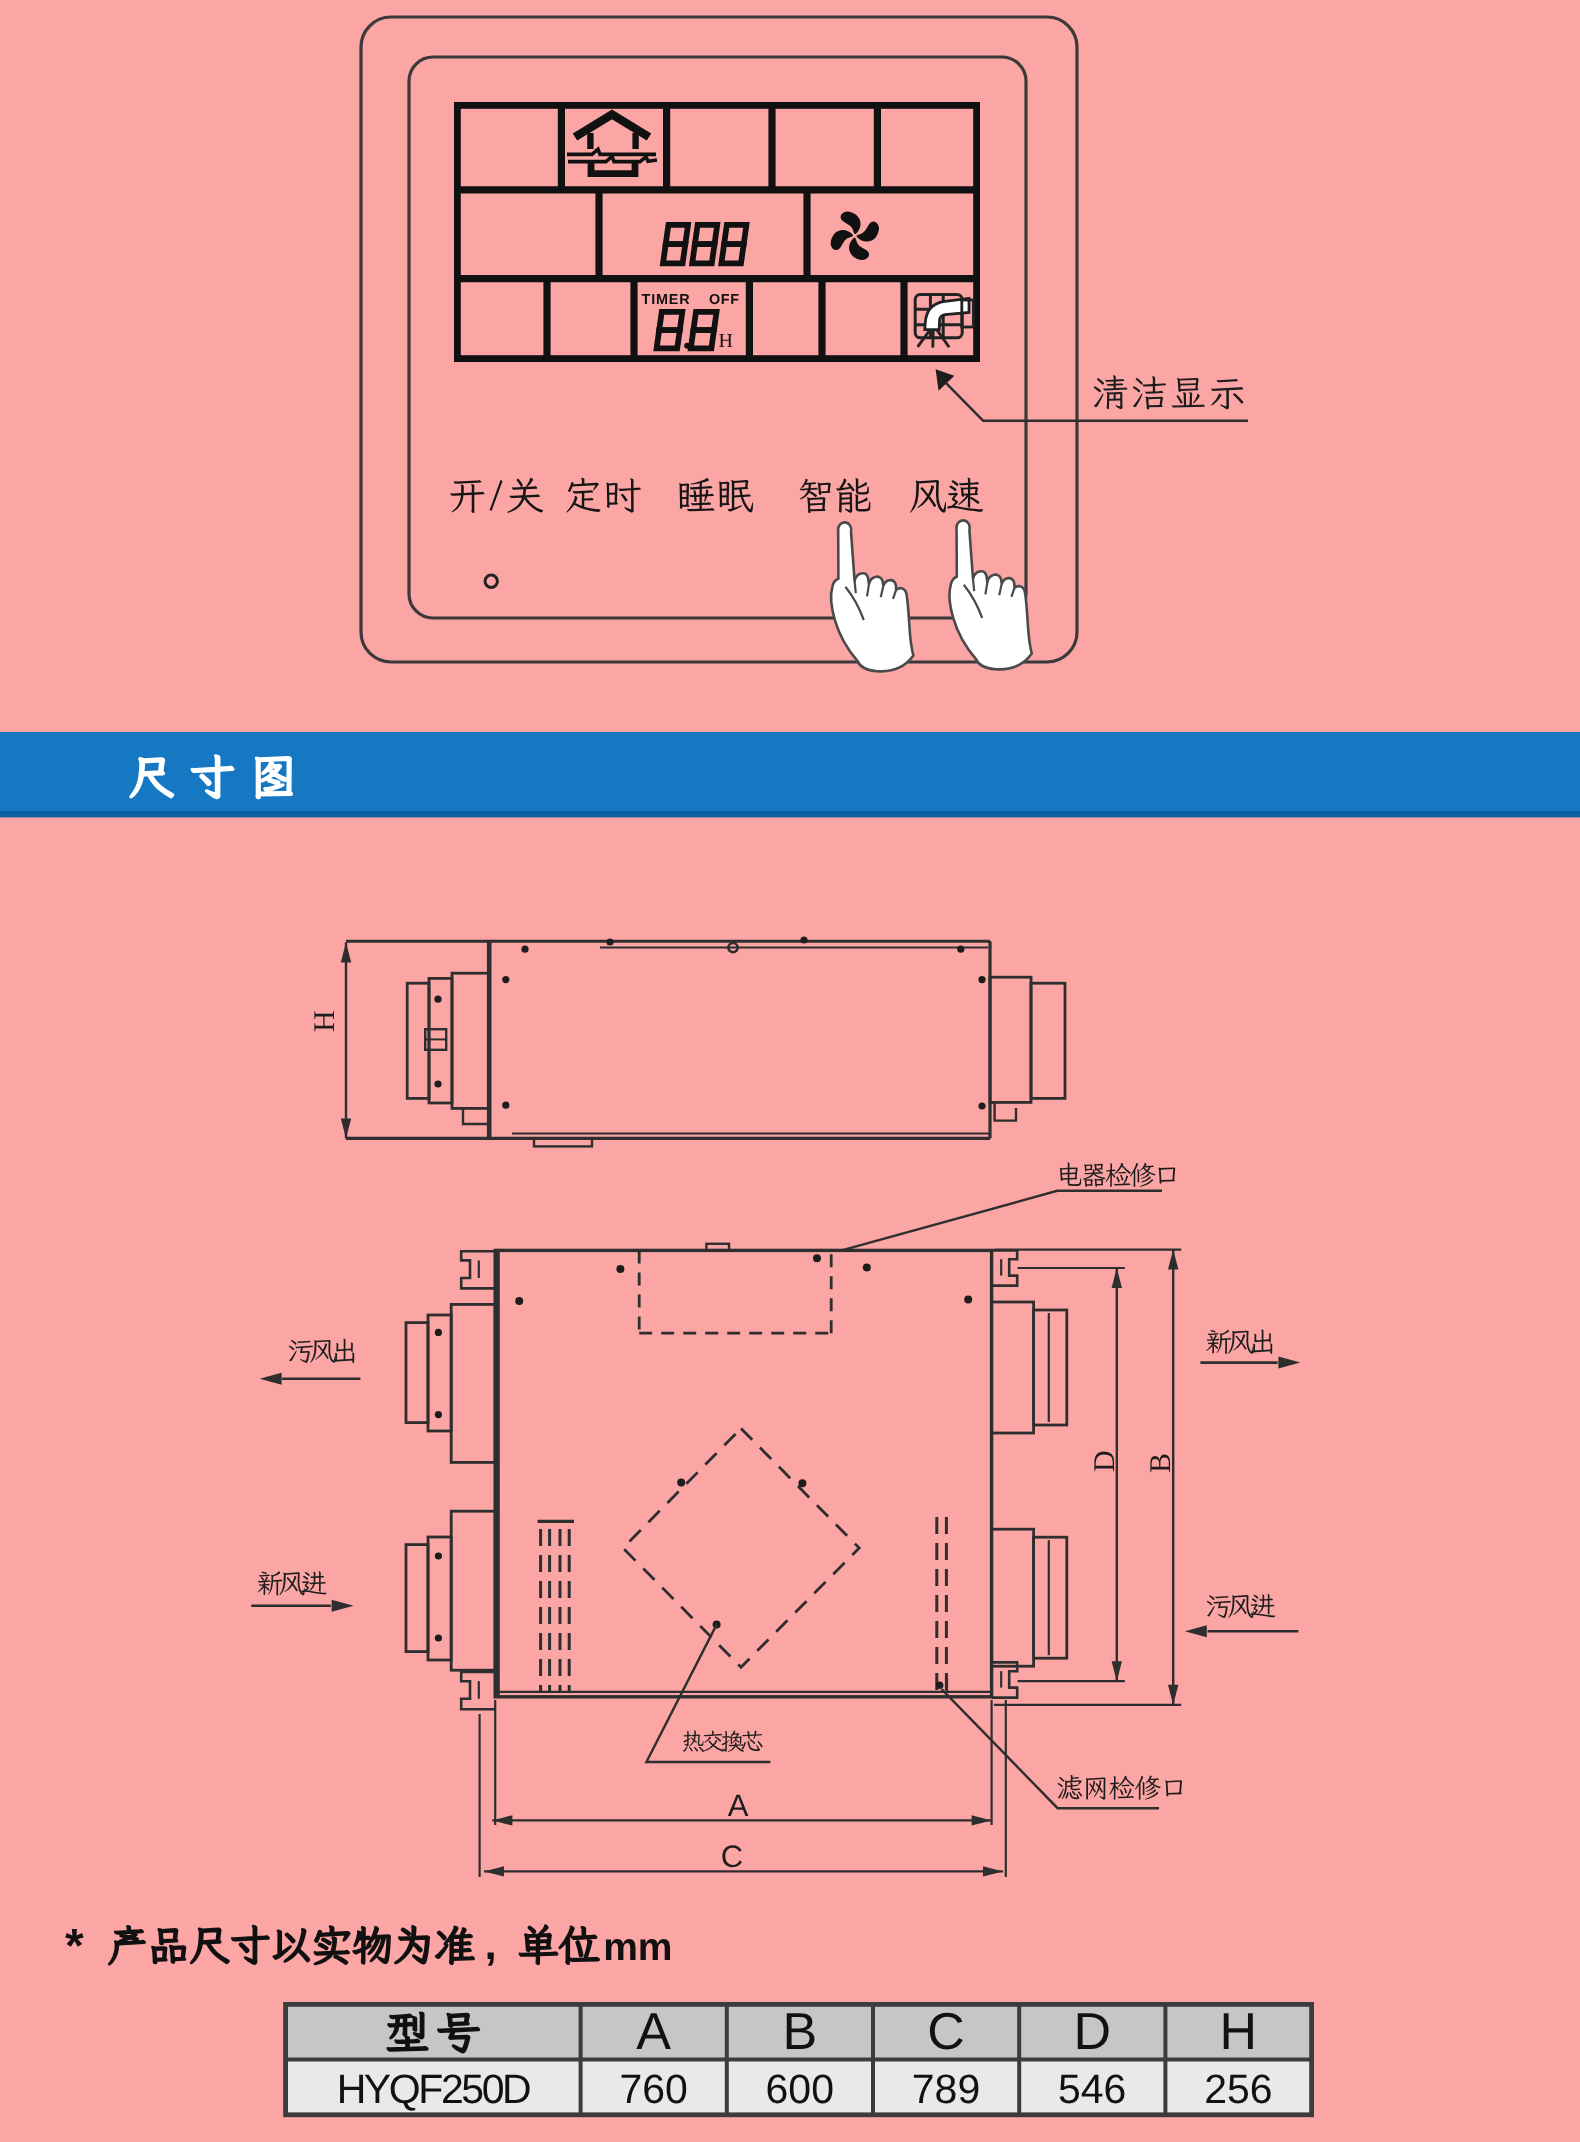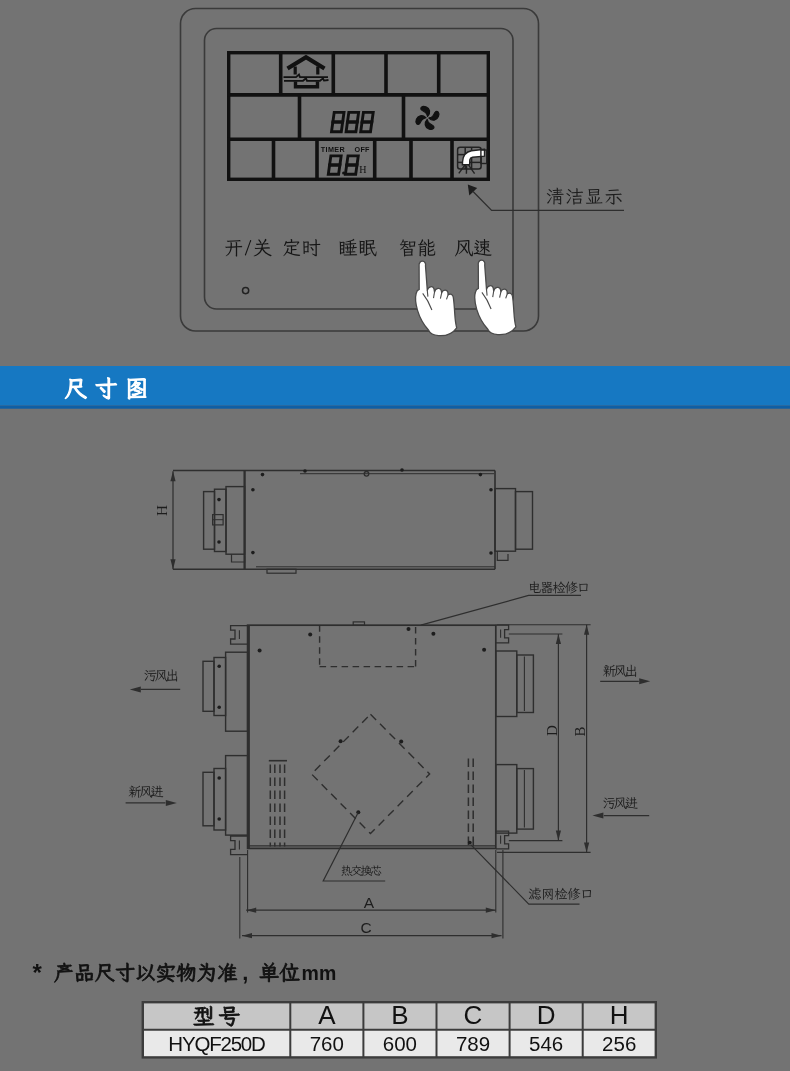--- a/index.html
+++ b/index.html
@@ -1,15 +1,15 @@
 <!DOCTYPE html>
 <html><head><meta charset="utf-8">
 <style>
 html,body{margin:0;padding:0;background:#fff;}
-#page{position:relative;width:790px;height:1071px;background:#737373;overflow:hidden;}
+#page{position:relative;width:790px;height:1071px;background:#fca5a5;overflow:hidden;}
 </style></head>
 <body>
 <div id="page">
 <svg width="790" height="1071" viewBox="0 0 790 1071">
 <defs>
         <path id="g002f" d="M64 29Q60 42 47 42Q34 42 21 30Q8 19 8 8Q8 -3 11 -9Q29 -42 39 -70L253 -660Q268 -702 277 -738Q280 -751 290 -751Q299 -751 310 -744Q335 -725 335 -709Q335 -706 328 -691Q320 -676 306 -640L90 -47Q73 0 64 29Z"></path>
         <path id="g4e3a" d="M808 -568 528 -553Q545 -652 548 -772Q548 -788 504 -803Q487 -808 476 -808Q464 -808 464 -798Q464 -792 468 -782Q472 -773 472 -745Q472 -645 455 -549L216 -539H207Q187 -539 175 -542Q163 -545 158 -545Q150 -545 150 -537Q150 -529 164 -505Q179 -481 197 -477H206L237 -478L441 -489Q411 -366 353 -254Q259 -77 75 50Q58 62 58 72Q58 81 67 81Q76 81 105 68Q134 55 177 26Q280 -42 366 -155Q476 -300 517 -493L794 -507Q784 -229 723 -15Q722 -7 712 -7Q703 -7 634 -42Q566 -76 536 -94Q505 -112 494 -112Q483 -112 483 -100Q483 -87 532 -44Q581 -1 624 28Q666 58 687 71Q708 84 728 84Q749 84 767 67Q785 50 790 24Q796 -2 806 -41Q815 -80 836 -206Q856 -332 864 -505Q865 -510 868 -516Q871 -523 871 -534Q871 -544 856 -556Q840 -569 823 -569ZM631 -210Q641 -197 652 -197Q663 -197 680 -213Q696 -229 696 -240Q696 -251 677 -274Q658 -296 641 -310Q624 -325 598 -349Q571 -373 558 -384Q546 -395 536 -395Q525 -395 513 -383Q501 -371 501 -361Q501 -351 522 -332Q579 -281 631 -210ZM356 -606Q375 -588 382 -588Q389 -588 403 -602Q417 -617 417 -630Q417 -654 261 -747Q251 -753 243 -753Q235 -753 225 -740Q215 -728 215 -718Q215 -709 231 -699Q328 -635 356 -606Z"></path>
         <path id="g4ea4" d="M507 -139Q570 -86 638 -44Q705 -2 764 28Q823 57 862 72Q902 88 909 88Q921 88 934 78Q946 67 954 55Q963 43 963 38Q963 30 943 24Q712 -49 550 -183Q584 -221 616 -262Q648 -304 677 -350Q679 -354 679 -357Q679 -368 667 -382Q655 -395 641 -405Q627 -415 620 -415Q609 -415 609 -395Q609 -386 602 -368Q596 -350 574 -316Q551 -283 501 -226Q467 -259 434 -294Q402 -330 373 -370Q362 -384 351 -384Q339 -384 327 -371Q315 -358 315 -349Q315 -342 328 -324Q341 -306 361 -284Q381 -262 402 -240Q423 -219 439 -203Q455 -187 460 -182Q429 -151 384 -113Q339 -75 267 -32Q195 12 82 60Q60 70 60 79Q60 86 73 86Q81 86 91 83Q124 75 172 60Q220 44 276 18Q333 -8 392 -46Q451 -85 507 -139ZM410 -500Q410 -509 399 -522Q388 -536 375 -546Q362 -556 355 -556Q347 -556 344 -541Q343 -536 337 -522Q331 -508 312 -483Q294 -458 256 -420Q217 -381 151 -328Q130 -310 130 -301Q130 -296 137 -296Q150 -296 174 -308Q199 -321 230 -342Q261 -362 292 -386Q324 -410 350 -434Q377 -457 394 -474Q410 -492 410 -500ZM802 -337Q809 -337 818 -344Q827 -352 834 -363Q841 -374 841 -382Q841 -393 826 -406Q795 -433 760 -460Q725 -487 693 -510Q661 -533 639 -547Q617 -561 612 -561Q604 -561 597 -554Q590 -546 586 -537Q582 -528 582 -525Q582 -516 597 -505Q638 -477 687 -434Q736 -392 778 -351Q792 -337 802 -337ZM207 -566 877 -606Q896 -608 896 -621Q896 -632 884 -642Q872 -653 858 -660Q844 -668 837 -668Q832 -668 829 -667Q814 -663 801 -662Q788 -660 778 -659L528 -643L529 -776Q529 -786 514 -792Q500 -797 484 -799Q468 -801 464 -801Q447 -801 447 -793Q447 -788 451 -783Q463 -765 463 -742L464 -639L184 -622H171Q161 -622 148 -623Q135 -624 124 -626Q123 -626 122 -626Q121 -627 119 -627Q111 -627 111 -620Q111 -616 112 -614Q126 -579 142 -572Q157 -564 172 -564Q180 -564 189 -564Q198 -565 207 -566Z"></path>
         <path id="g4ea7" d="M272 -419Q213 -448 193 -448Q187 -448 187 -443Q187 -438 196 -420Q204 -403 205 -347Q201 -265 187 -203Q171 -131 148 -76Q124 -22 100 17Q75 56 56 79Q44 95 44 104Q44 111 51 111Q61 111 85 91Q109 71 138 34Q167 -3 194 -52Q222 -102 238 -160Q252 -211 260 -264Q268 -317 270 -367L884 -404Q908 -406 908 -419Q908 -427 898 -436Q888 -445 876 -452Q863 -460 855 -460Q854 -460 853 -460Q852 -459 850 -459Q840 -456 831 -454Q822 -453 815 -452ZM675 -652 834 -661Q858 -663 858 -675Q858 -684 848 -693Q838 -702 826 -710Q813 -717 805 -717Q804 -717 803 -716Q802 -716 800 -716Q790 -712 781 -710Q772 -709 765 -708L551 -695L552 -776Q552 -793 538 -800Q523 -807 507 -809Q491 -811 488 -811Q475 -811 475 -804Q475 -797 480 -790Q488 -779 488 -757L490 -692L247 -676Q243 -676 240 -676Q236 -675 232 -675Q225 -675 216 -676Q208 -678 200 -680Q199 -680 198 -680Q196 -681 194 -681Q188 -681 188 -674Q188 -673 191 -661Q194 -649 206 -638Q217 -626 241 -626H257L653 -650L651 -646Q644 -629 620 -612Q597 -595 545 -567Q511 -575 475 -582Q439 -590 408 -597Q376 -604 356 -608Q336 -612 334 -612Q315 -612 315 -578Q315 -571 320 -567Q325 -563 338 -560Q374 -553 408 -546Q443 -539 476 -531Q389 -490 303 -460Q278 -451 278 -440Q278 -432 293 -432Q303 -432 330 -438Q357 -445 394 -456Q430 -468 470 -482Q511 -497 548 -512Q621 -493 695 -465Q710 -460 716 -460Q729 -460 736 -482Q739 -492 739 -498Q739 -508 730 -514Q721 -520 696 -528Q671 -535 623 -547Q665 -568 682 -579Q700 -590 704 -596Q708 -601 708 -603Q708 -611 701 -622Q694 -632 686 -641Q678 -650 675 -652Z"></path>
         <path id="g4ee5" d="M584 -455Q584 -463 570 -480Q555 -498 532 -520Q510 -542 486 -564Q463 -585 445 -600Q427 -616 421 -621Q410 -631 398 -631Q384 -631 374 -619Q365 -607 365 -601Q365 -593 378 -582Q415 -549 450 -511Q484 -473 516 -431Q528 -414 540 -414Q550 -414 560 -422Q570 -431 577 -441Q584 -451 584 -455ZM194 -641 193 -136Q156 -112 133 -103Q110 -94 82 -88Q75 -87 75 -82Q75 -81 77 -77Q81 -72 91 -60Q101 -47 114 -36Q127 -25 140 -25Q150 -25 176 -41Q203 -57 240 -84Q276 -111 318 -146Q359 -181 400 -218Q442 -256 477 -293Q493 -309 493 -322Q493 -331 485 -331Q474 -331 458 -318Q406 -278 358 -243Q309 -208 259 -176L260 -666Q260 -678 246 -686Q232 -695 214 -700Q197 -705 186 -705Q175 -705 175 -698Q175 -693 181 -685Q190 -673 192 -662Q194 -652 194 -641ZM694 -256 696 -259Q724 -307 747 -363Q770 -419 788 -475Q805 -531 817 -578Q829 -626 835 -658Q841 -690 841 -698Q841 -712 826 -721Q811 -730 793 -734Q775 -739 767 -739Q756 -739 756 -731Q756 -728 757 -726Q763 -707 763 -691Q763 -680 756 -638Q749 -596 734 -536Q720 -477 696 -410Q672 -344 637 -283Q588 -196 516 -124Q444 -53 361 6Q337 23 337 37Q337 45 347 45Q353 45 386 29Q419 13 466 -18Q513 -50 565 -97Q617 -144 662 -207Q726 -151 776 -93Q826 -35 870 23Q881 37 889 37Q893 37 904 30Q914 23 923 12Q932 2 932 -9Q932 -18 914 -41Q895 -64 866 -94Q837 -124 804 -156Q772 -187 742 -214Q713 -240 694 -256Z"></path>

